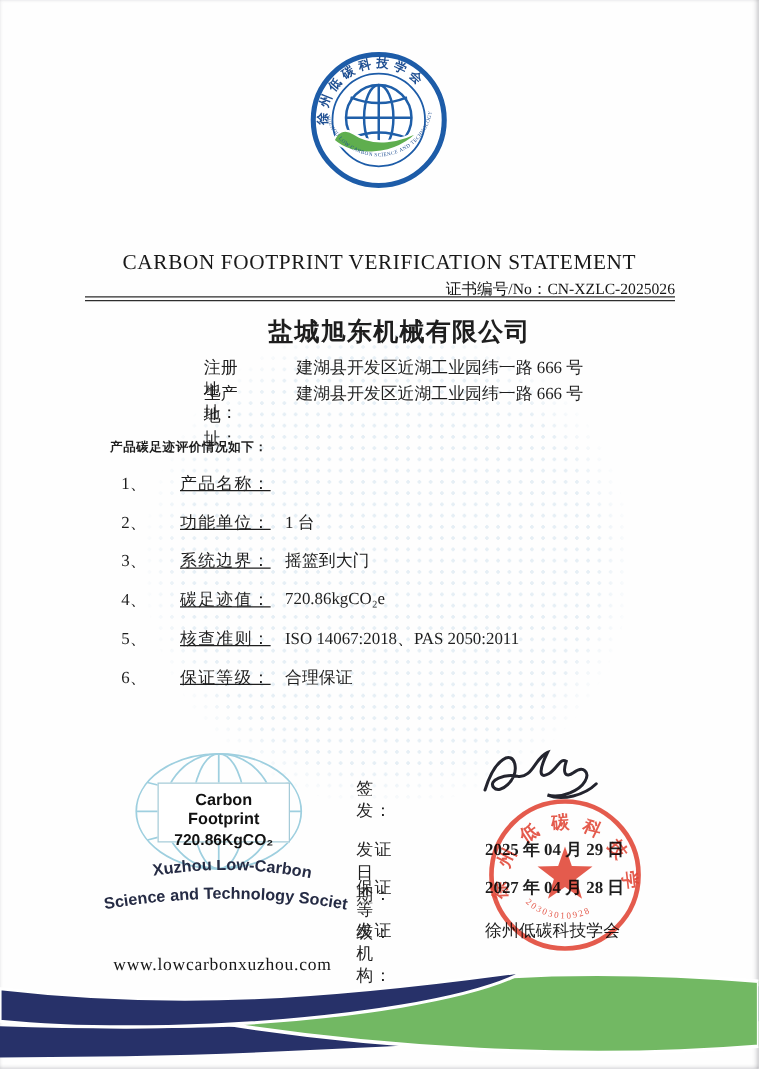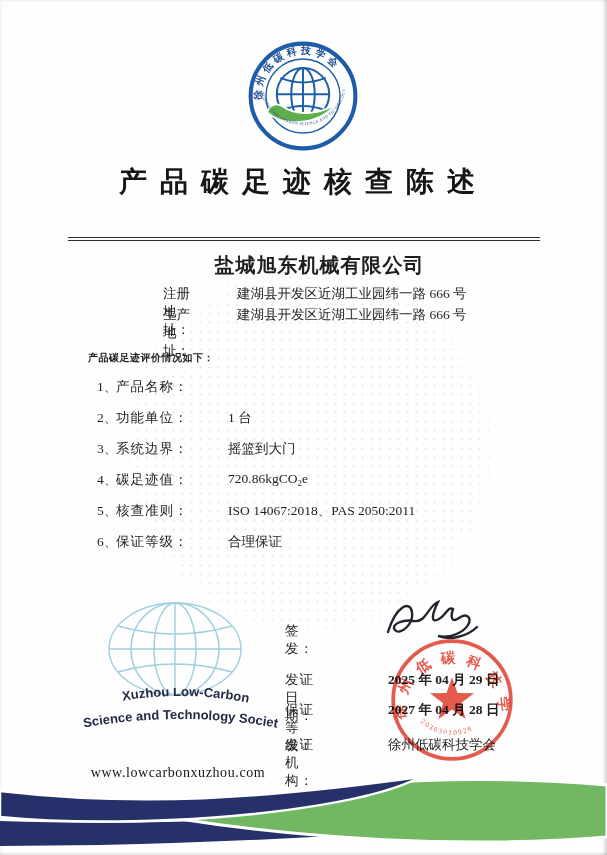--- a/index.html
+++ b/index.html
@@ -23,21 +23,21 @@
   .certno{right:67px;top:223px;font-size:12.5px;color:#141414;}
   .rule{left:68px;top:237px;width:472px;border-top:1.6px solid #2d2d2d;border-bottom:1.6px solid #2d2d2d;height:2.4px;}
   .company{left:16px;top:252px;width:100%;text-align:center;font-size:20px;font-weight:bold;letter-spacing:1px;}
   .addr{font-size:13.5px;}
   .addr .lab{position:absolute;left:163px;}
   .addr .val{position:absolute;left:237px;white-space:nowrap;}
   .addr1{top:285px;} .addr2{top:306px;}
   .sect{left:88px;top:351px;font-size:10px;font-weight:bold;letter-spacing:.5px;}
   .item{left:0;top:0;width:100%;height:20px;font-size:13.5px;}
   .item .no{position:absolute;left:97px;}
-  .item .lab{position:absolute;left:116px;letter-spacing:1px;}
+  .item .lab{position:absolute;left:144px;letter-spacing:1px;text-decoration:underline;}
   .item .val{position:absolute;left:228px;white-space:nowrap;}
   .i1{top:378px;} .i2{top:409px;} .i3{top:440px;} .i4{top:471px;} .i5{top:502px;} .i6{top:533px;}
   
   .badge-globe{left:105px;top:600px;}
   .badge-box{left:126px;top:626px;width:104px;height:46px;background:#fff;border:1.4px solid #a6cbd8;text-align:center;}
   .badge-box .l1{font-size:13px;font-weight:bold;margin-top:5px;color:#111;font-family:"Liberation Sans","DejaVu Sans",sans-serif;}
   .badge-box .l2{font-size:12.5px;font-weight:bold;margin-top:3px;color:#111;font-family:"Liberation Sans","DejaVu Sans",sans-serif;}
   .society-arc{left:75px;top:688px;}
   .site{left:0px;top:733px;width:356px;text-align:center;font-size:14px;letter-spacing:.6px;color:#161616;margin-top:32px;}
   
@@ -74,21 +74,22 @@
       <path id="logoBot" d="M 15 56 A 48 48 0 0 0 109 56"></path>
     </defs>
     <text font-size="11" font-weight="bold" fill="#1f4f92" letter-spacing="4">
       <textPath href="#logoTop" startOffset="14">徐州低碳科技学会</textPath>
     </text>
     <text font-size="4.6" fill="#1f4f92" letter-spacing=".4">
       <textPath href="#logoBot" startOffset="2">XUZHOU LOW CARBON SCIENCE AND TECHNOLOGY SOCIETY</textPath>
     </text>
   </svg>
 
-  <div class="abs title-cn">产品碳足迹核查陈述</div>
+  <div class="abs title-en">CARBON FOOTPRINT VERIFICATION STATEMENT</div>
+  <div class="abs certno"><span>证书编号/No：</span><span>CN-XZLC-2025026</span></div>
   <div class="abs rule"></div>
 
   <div class="abs company">盐城旭东机械有限公司</div>
   <div class="abs addr addr1">
     <span class="lab">注册地址：</span>
     <span class="val">建湖县开发区近湖工业园纬一路 666 号</span>
   </div>
   <div class="abs addr addr2">
     <span class="lab">生产地址：</span>
     <span class="val">建湖县开发区近湖工业园纬一路 666 号</span>
@@ -130,20 +131,24 @@
     <g stroke="#9ecfdf" stroke-width="1.4" fill="none">
       <ellipse cx="70" cy="49" rx="66" ry="46"></ellipse>
       <ellipse cx="70" cy="49" rx="44" ry="46"></ellipse>
       <ellipse cx="70" cy="49" rx="21" ry="46"></ellipse>
       <line x1="70" y1="3" x2="70" y2="95"></line>
       <line x1="4" y1="49" x2="136" y2="49"></line>
       <path d="M13 26 Q70 42 127 26"></path>
       <path d="M13 72 Q70 56 127 72"></path>
     </g>
   </svg>
+  <div class="abs badge-box">
+    <div class="l1">Carbon Footprint</div>
+    <div class="l2">720.86KgCO₂</div>
+  </div>
   <svg class="abs society-arc" width="210" height="48" viewBox="0 0 210 48">
     <defs>
       <path id="arcA" d="M 30 16 Q 105 0 180 16"></path>
       <path id="arcB" d="M 6 40 Q 105 22 204 40"></path>
     </defs>
     <text font-size="13" font-weight="bold" fill="#252b44" font-family="Liberation Sans, DejaVu Sans, sans-serif">
       <textPath href="#arcA" startOffset="18">Xuzhou Low-Carbon</textPath>
     </text>
     <text font-size="13" font-weight="bold" fill="#252b44" font-family="Liberation Sans, DejaVu Sans, sans-serif">
       <textPath href="#arcB" startOffset="3">Science and Technology Society</textPath>

